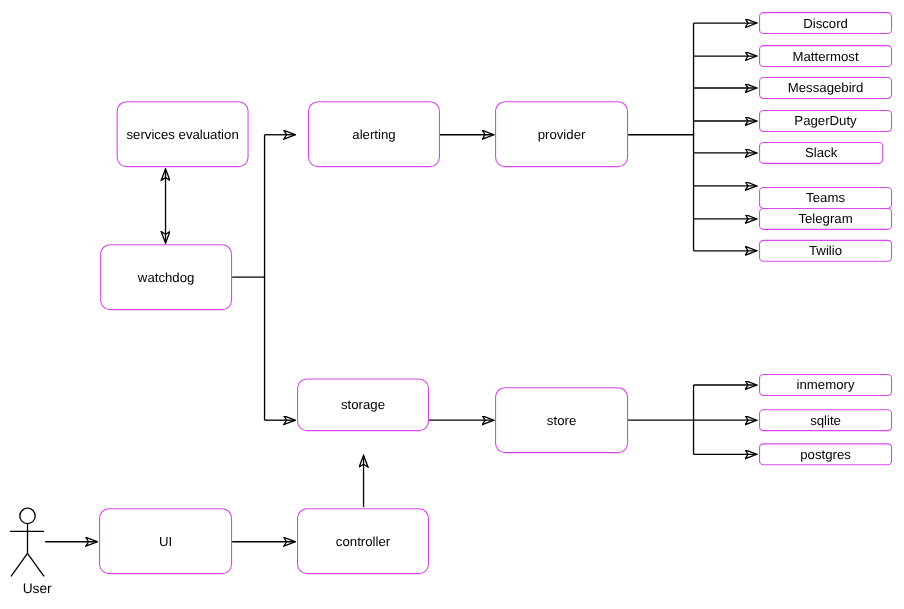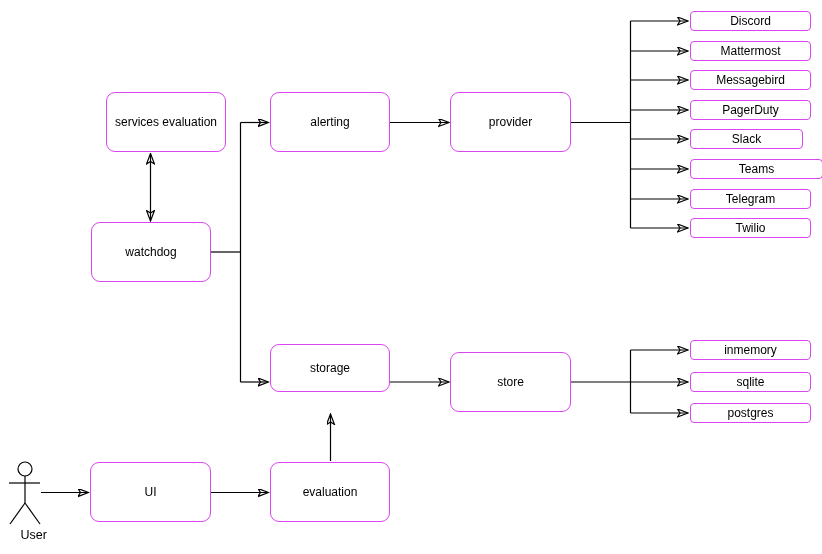--- a/index.html
+++ b/index.html
@@ -112,60 +112,60 @@
   </svg>
 
   <div class="node" style="left:106px;top:92px;width:120px;height:60px">
     <span>services evaluation</span>
   </div>
 
   <div class="node" style="left:91px;top:222px;width:120px;height:60px">
     <span>watchdog</span>
   </div>
 
-  <div class="node" style="left:270px;top:92px;width:120px;height:60px">
+  <div class="node" style="left:280px;top:92px;width:120px;height:60px">
     <span>alerting</span>
   </div>
 
   <div class="node" style="left:450px;top:92px;width:121px;height:60px">
     <span>provider</span>
   </div>
 
   <div class="node" style="left:270px;top:344px;width:120px;height:48px">
     <span>storage</span>
   </div>
 
   <div class="node" style="left:450px;top:352px;width:121px;height:60px">
     <span>store</span>
   </div>
 
   <div class="node" style="left:90px;top:462px;width:121px;height:60px">
     <span>UI</span>
   </div>
 
   <div class="node" style="left:270px;top:462px;width:120px;height:60px">
-    <span>evaluation</span>
+    <span>controller</span>
   </div>
 
   <div class="node leaf" style="left:690px;top:11px;width:121px;height:20px">
     <span>Discord</span>
   </div>
   <div class="node leaf" style="left:690px;top:41px;width:121px;height:20px">
     <span>Mattermost</span>
   </div>
   <div class="node leaf" style="left:690px;top:70px;width:121px;height:20px">
     <span>Messagebird</span>
   </div>
   <div class="node leaf" style="left:690px;top:100px;width:121px;height:20px">
     <span>PagerDuty</span>
   </div>
   <div class="node leaf" style="left:690px;top:129px;width:113px;height:20px">
     <span>Slack</span>
   </div>
-  <div class="node leaf" style="left:690px;top:159px;width:133px;height:20px">
+  <div class="node leaf" style="left:690px;top:170px;width:121px;height:20px">
     <span>Teams</span>
   </div>
   <div class="node leaf" style="left:690px;top:189px;width:121px;height:20px">
     <span>Telegram</span>
   </div>
   <div class="node leaf" style="left:690px;top:218px;width:121px;height:20px">
     <span>Twilio</span>
   </div>
 
   <div class="node leaf" style="left:690px;top:340px;width:121px;height:20px">

